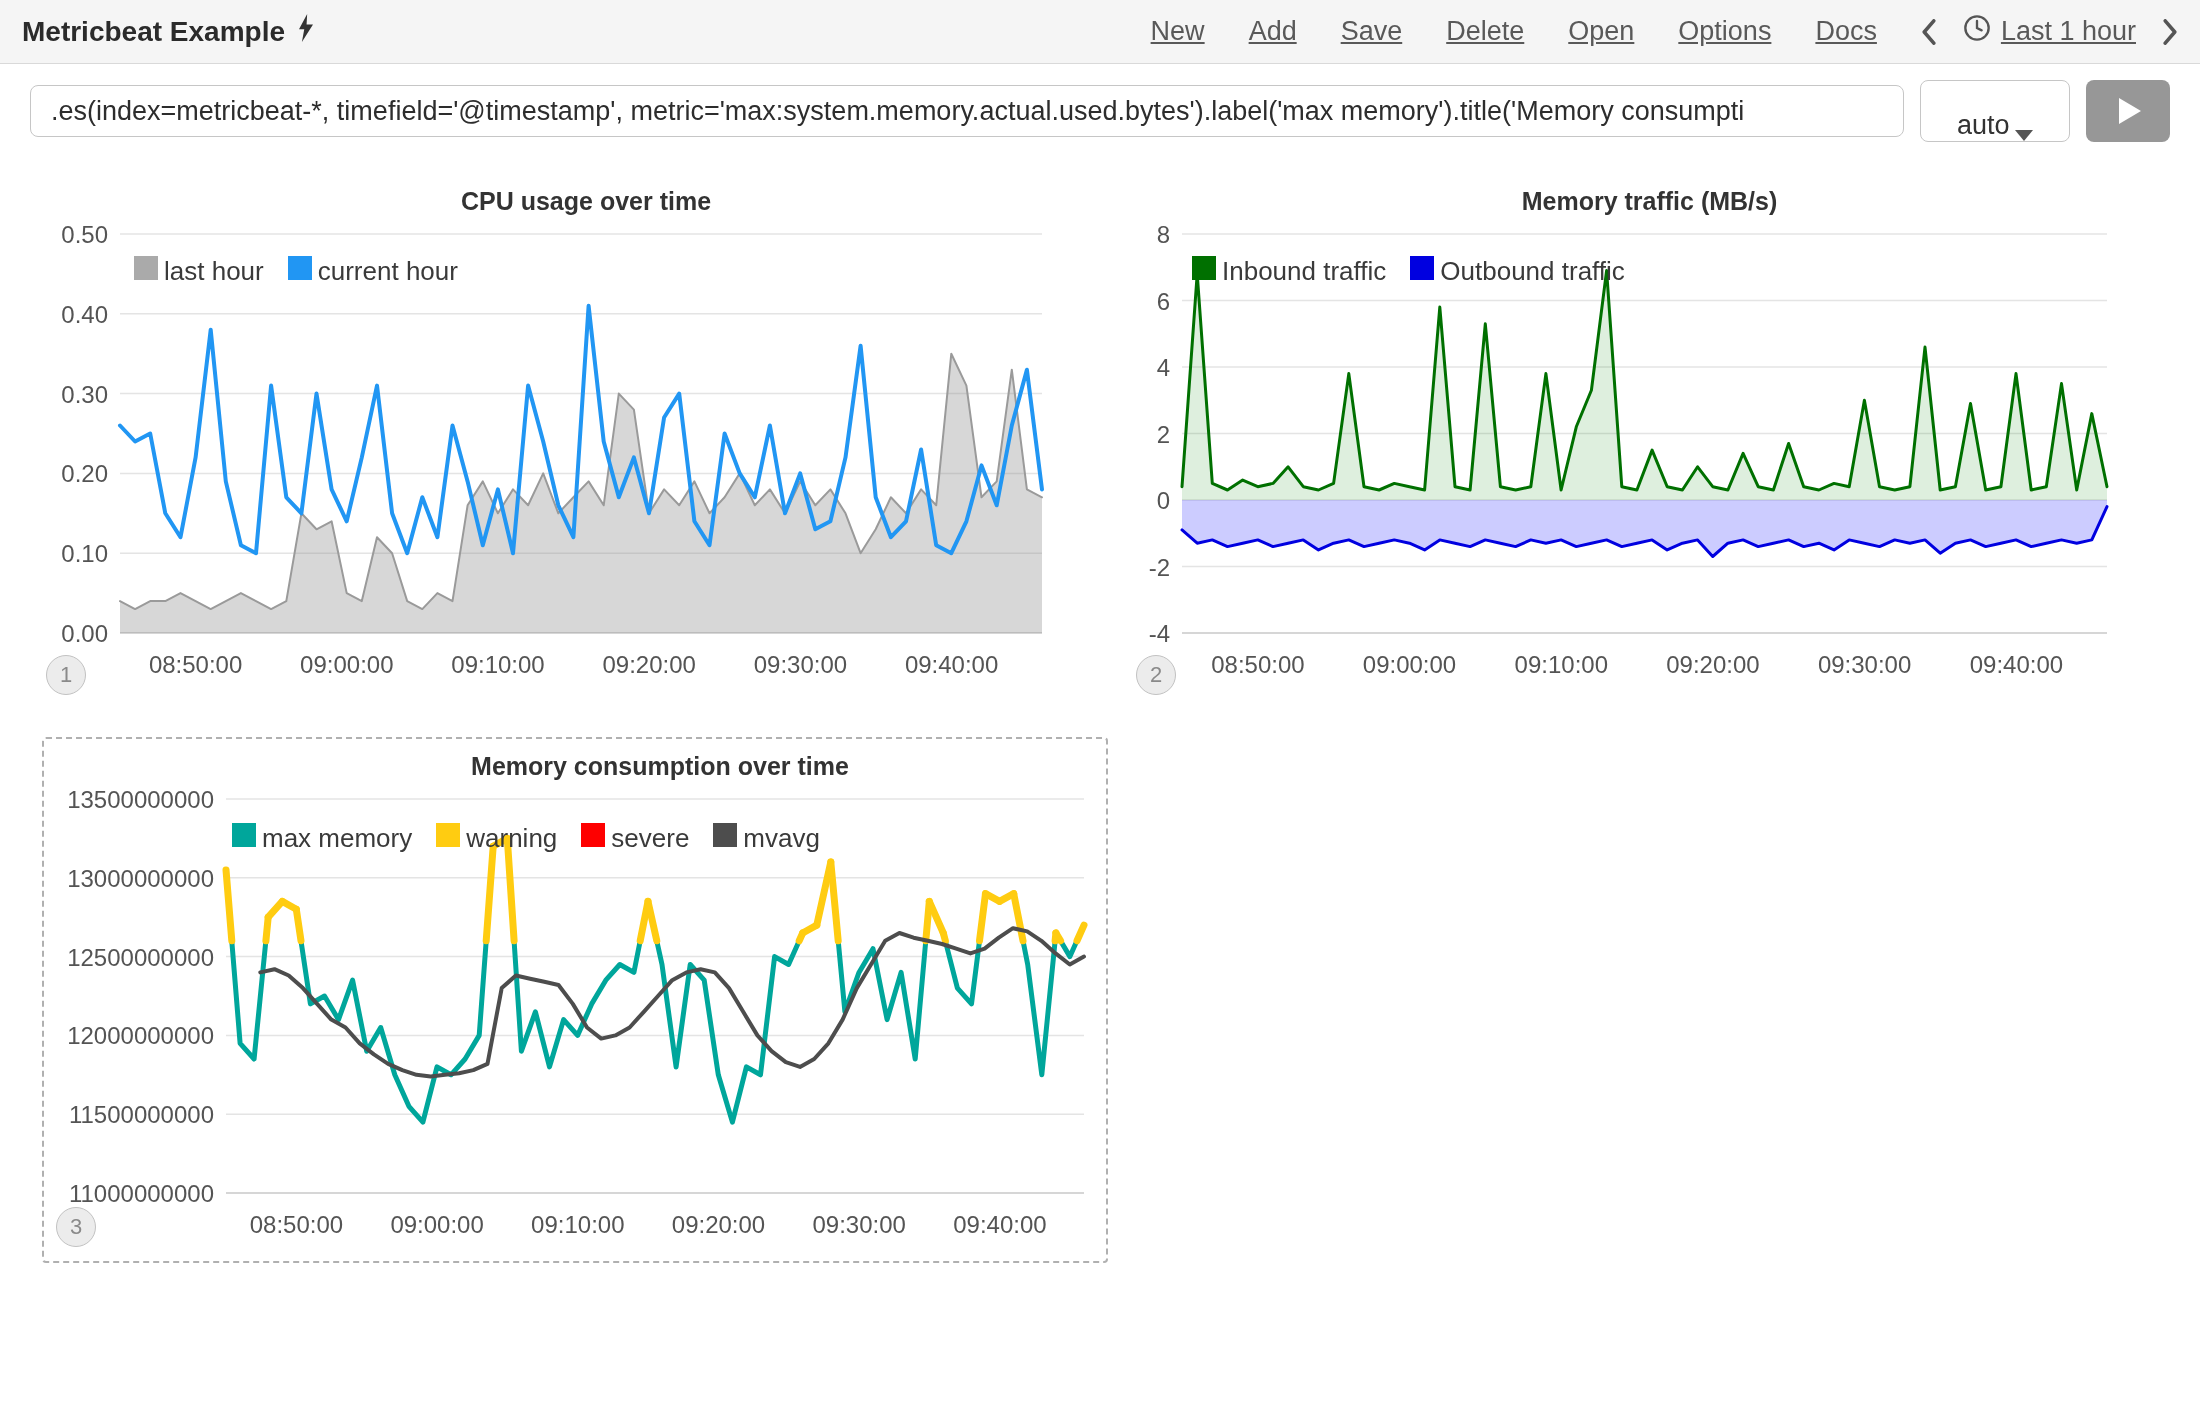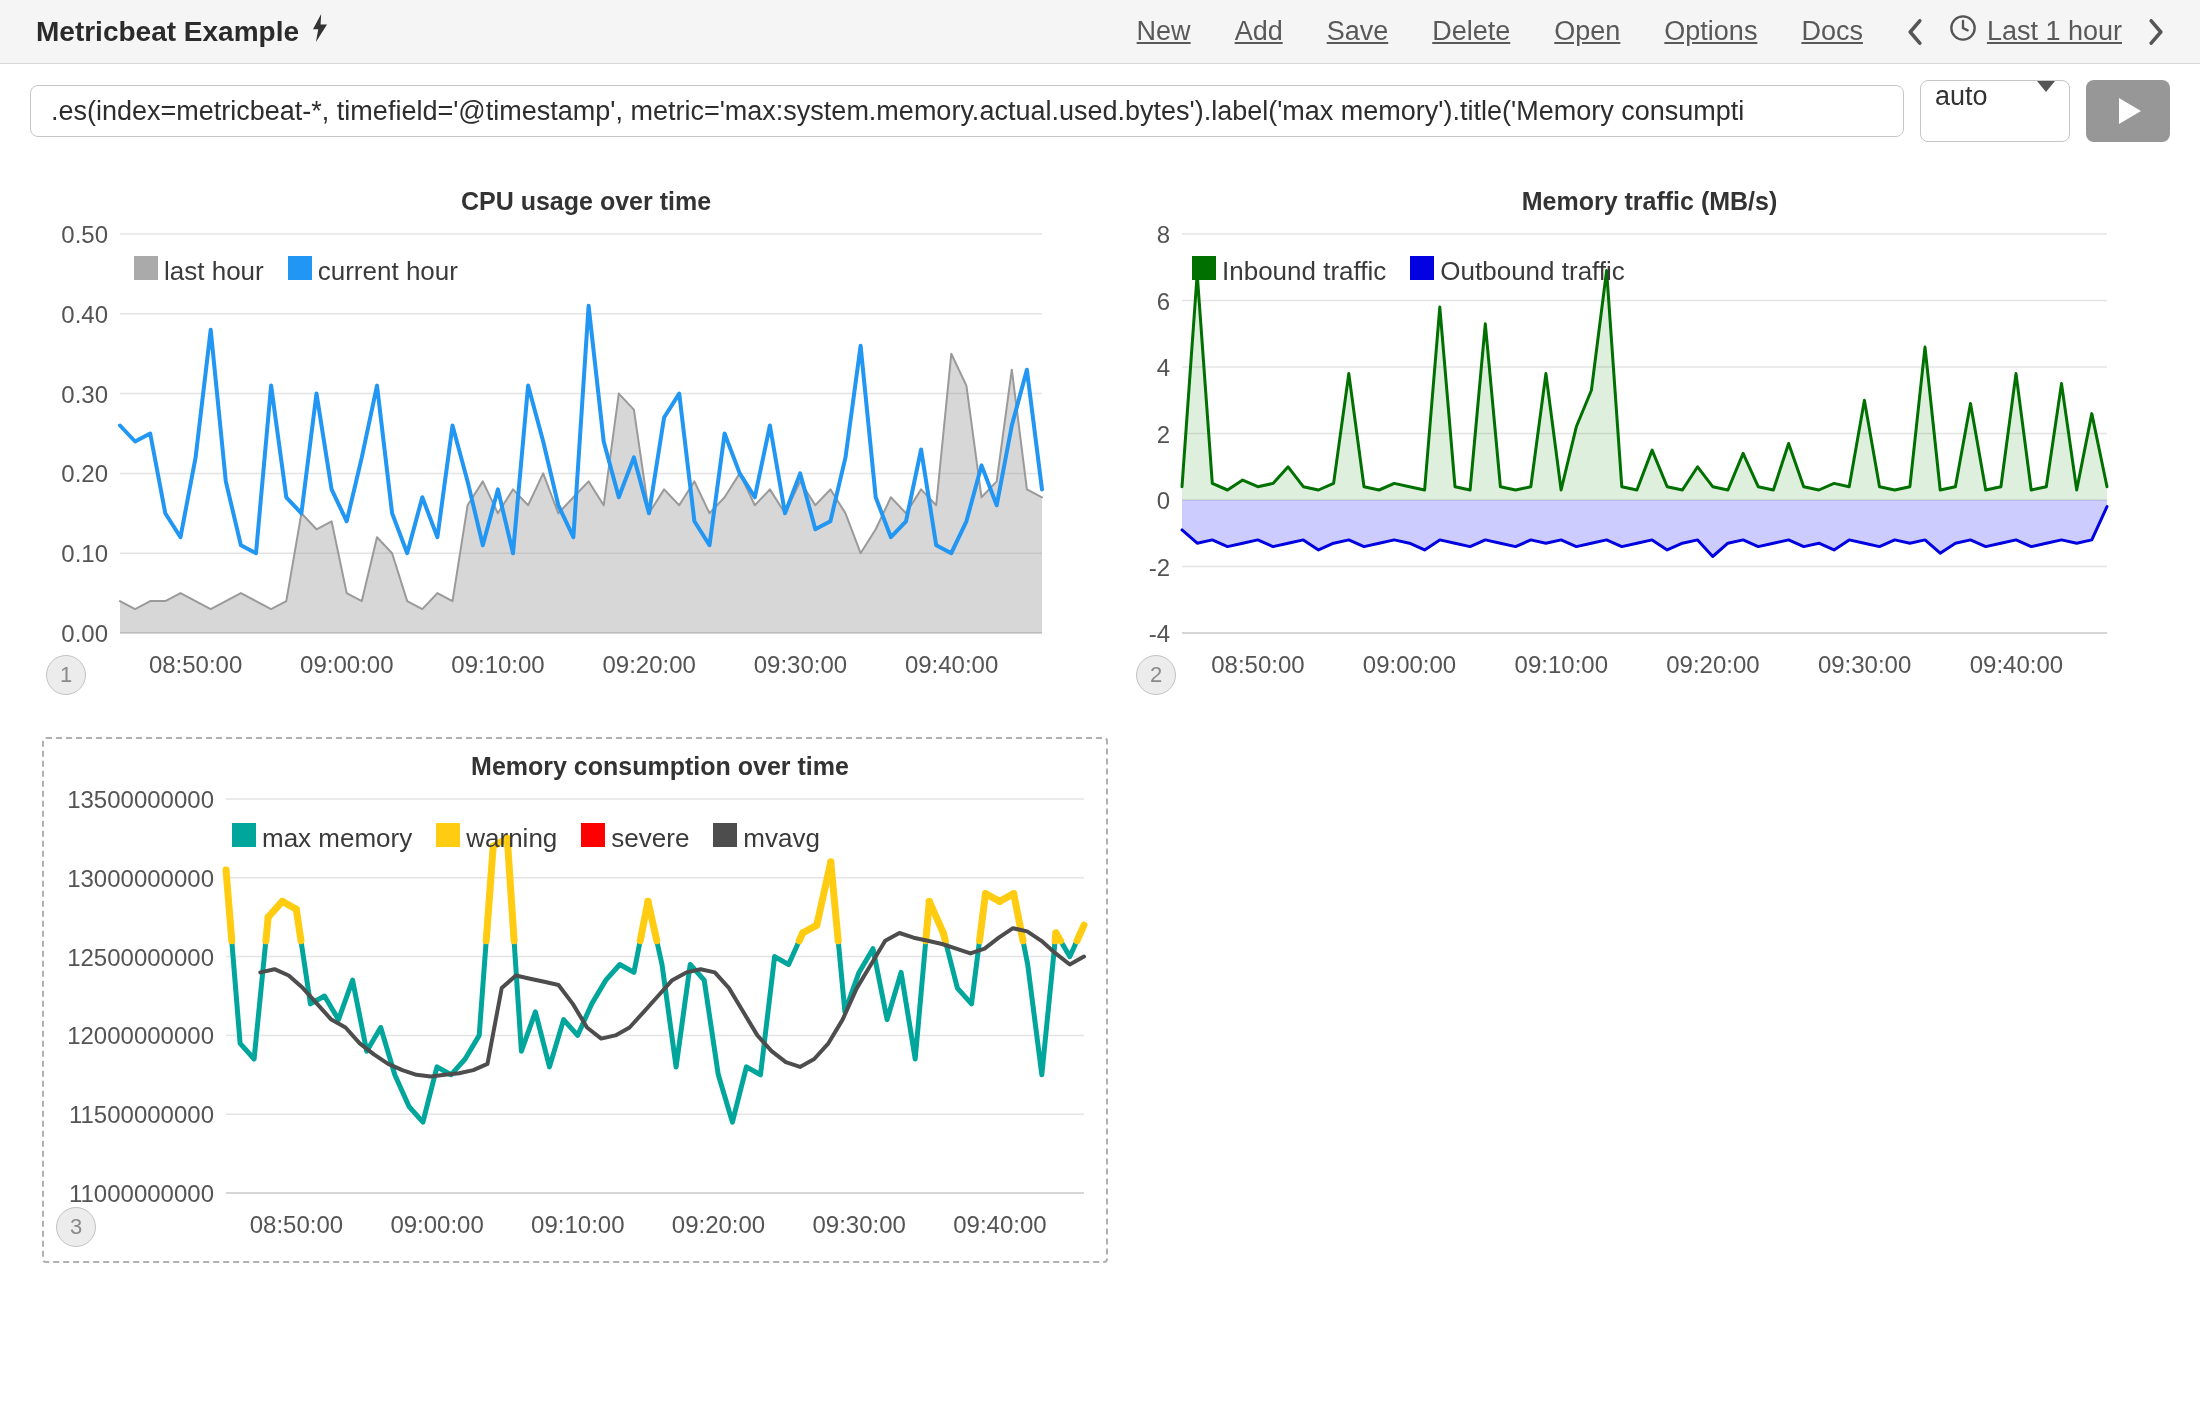--- a/index.html
+++ b/index.html
@@ -1,36 +1,36 @@
 <!DOCTYPE html>
 <html><head>
 <meta charset="utf-8">
 <style>
   * { box-sizing: border-box; }
   html,body { margin:0; padding:0; width:2200px; height:1406px; overflow:hidden;
     background:#fff; font-family:"Liberation Sans", sans-serif; }
 
   
   .navbar { height:64px; background:#f5f5f5; border-bottom:1px solid #d9d9d9;
-    display:flex; align-items:center; padding:0 36px; }
+    display:flex; align-items:center; padding:0 22px; }
   .nav-title { font-size:28px; font-weight:bold; color:#2b2b2b; display:flex; align-items:center; gap:12px; }
   .nav-right { margin-left:auto; display:flex; align-items:center; gap:44px; font-size:27px; color:#595959;text-decoration:underline; }
   .nav-item { cursor:pointer; }
   .time-controls { display:flex; align-items:center; gap:26px; }
   .time-label { display:flex; align-items:center; gap:10px; }
   .icon-btn { display:flex; align-items:center; }
 
   
   .query-row { display:flex; align-items:center; gap:16px; padding:16px 30px 10px 30px; background:#fff; }
   .query-input { flex:1; height:52px; border:1px solid #c6c6c6; border-radius:8px;
     font-family:"Liberation Sans", sans-serif; font-size:27px; color:#2d2d2d; padding:0 20px;
     outline:none; white-space:nowrap; overflow:hidden; }
   .interval-select { width:150px; height:62px; border:1px solid #c6c6c6; border-radius:8px;
-    background:#fff; display:flex; align-items:flex-start; justify-content:space-between;
-    padding:0 14px; font-size:27px; color:#333; cursor:pointer; }
+    background:#fff; display:flex; align-items:flex-end; justify-content:space-between;
+    padding:0 36px; font-size:27px; color:#333; cursor:pointer; }
   .caret-down { width:0; height:0; border-left:9px solid transparent; border-right:9px solid transparent;
     border-top:11px solid #555; }
   .play-btn { width:84px; height:62px; background:#979797; border-radius:8px;
     display:flex; align-items:center; justify-content:center; cursor:pointer; border:none; }
   .play-tri { width:0; height:0; border-top:13px solid transparent; border-bottom:13px solid transparent;
     border-left:22px solid #fff; margin-left:4px; }
 
   
   .charts-area { padding:34px 40px 0 42px; }
   .row1 { display:flex; gap:80px; }

